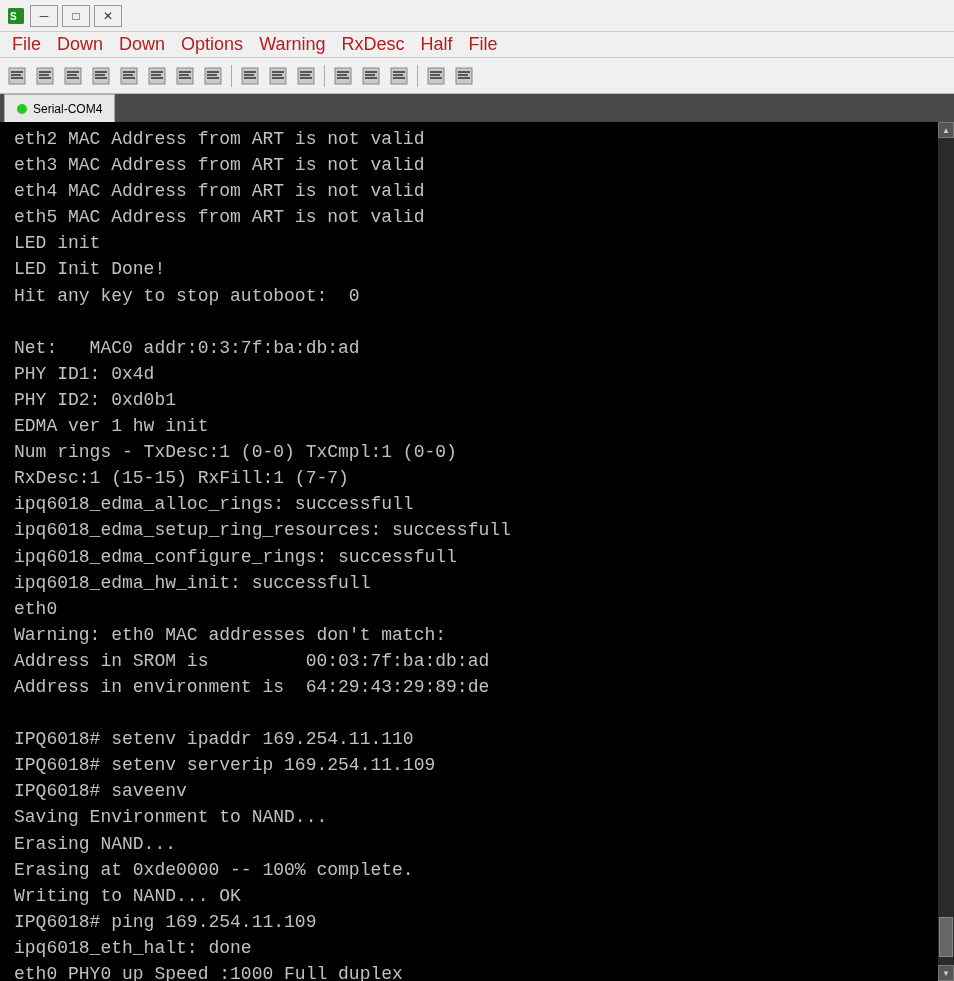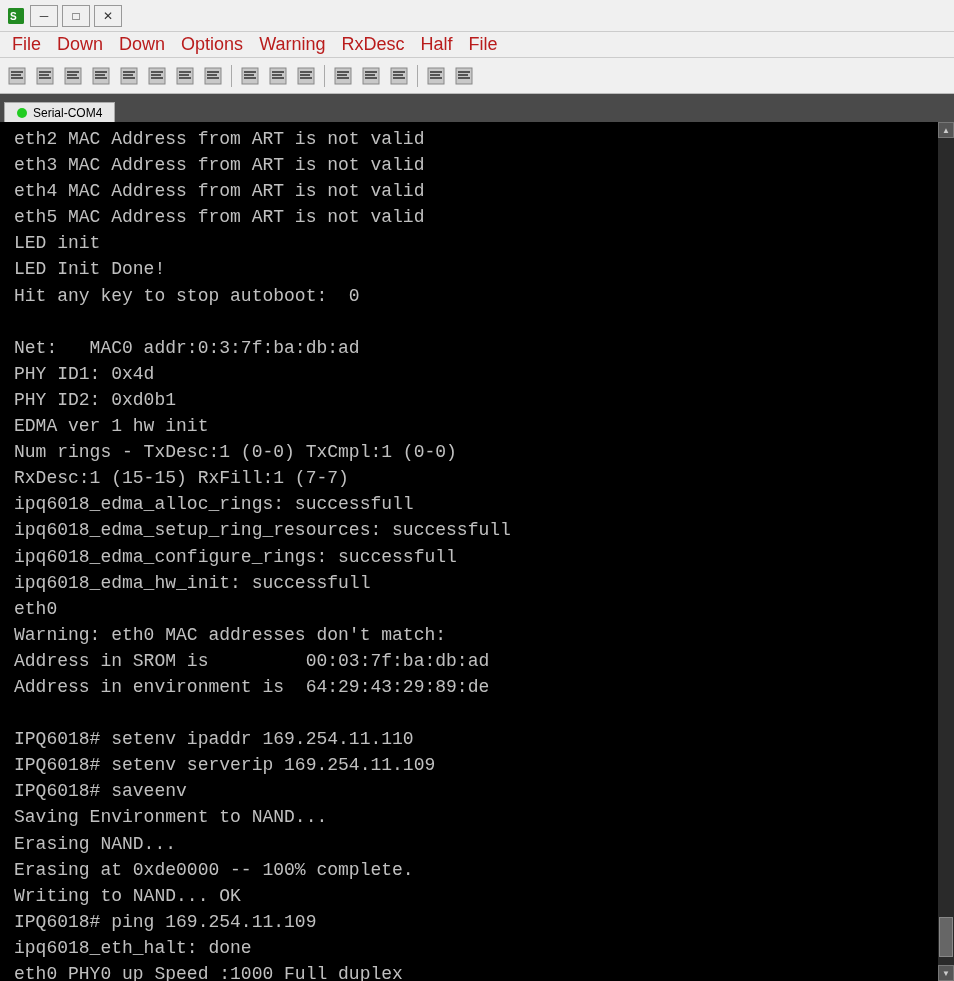--- a/index.html
+++ b/index.html
@@ -107,21 +107,21 @@
     
     #tab-bar {
       background: #4a4a4a;
       height: 28px;
       display: flex;
       align-items: flex-end;
       padding: 0 4px;
     }
     .tab {
       background: #e8e8e8;
-      height: 20px;
+      height: 28px;
       padding: 0 12px;
       display: flex;
       align-items: center;
       gap: 6px;
       font-size: 12px;
       cursor: pointer;
       border-top: 1px solid #aaa;
       border-left: 1px solid #aaa;
       border-right: 1px solid #aaa;
       justify-content: center;

